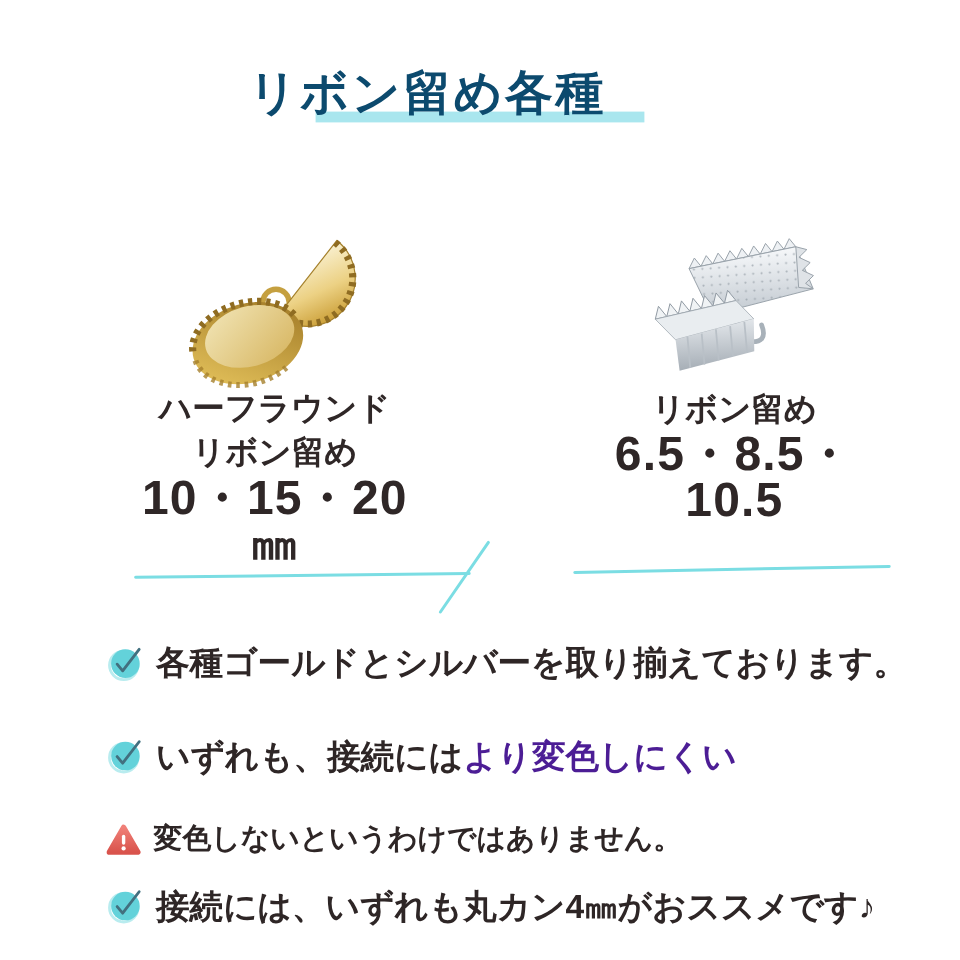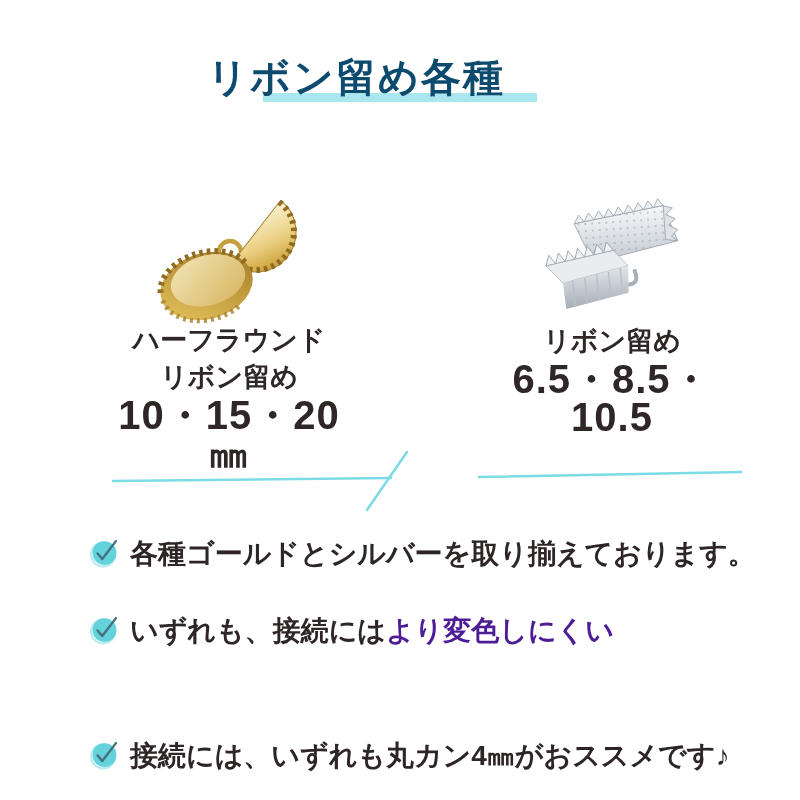--- a/index.html
+++ b/index.html
@@ -129,20 +129,34 @@
     <svg class="check" viewBox="0 0 36 36">
       <circle cx="16.5" cy="19" r="13" fill="none" stroke="#b9ecef" stroke-width="2.5"></circle>
       <circle cx="18" cy="17.5" r="13" fill="#63d2da"></circle>
       <path d="M10.5 18 L15.5 24 L30.5 4.5" fill="none" stroke="#42707f" stroke-width="2.6" stroke-linecap="round" stroke-linejoin="round"></path>
     </svg>
     <div class="note-text">
       <div><span>いずれも、接続には</span><span class="red">より変色しにくい</span></div>
     </div>
   </div>
 
+  <div class="note warning-row">
+    <svg class="warn" viewBox="0 0 34 34">
+      <defs>
+        <linearGradient id="wG" x1="0" y1="0" x2="0" y2="1">
+          <stop offset="0" stop-color="#f08078"></stop>
+            <stop offset="1" stop-color="#d9534c"></stop>
+        </linearGradient>
+      </defs>
+      <path d="M17 5 L30.5 28.5 L3.5 28.5 Z" fill="url(#wG)" stroke="url(#wG)" stroke-width="5" stroke-linejoin="round"></path>
+      <rect x="15.4" y="12" width="3.2" height="9.5" rx="1.6" fill="#ffffff"></rect>
+      <circle cx="17" cy="25" r="2" fill="#ffffff"></circle>
+    </svg>
+    <div class="warning-text">変色しないというわけではありません。</div>
+  </div>
 
   <div class="note note3">
     <svg class="check" viewBox="0 0 36 36">
       <circle cx="16.5" cy="19" r="13" fill="none" stroke="#b9ecef" stroke-width="2.5"></circle>
       <circle cx="18" cy="17.5" r="13" fill="#63d2da"></circle>
       <path d="M10.5 18 L15.5 24 L30.5 4.5" fill="none" stroke="#42707f" stroke-width="2.6" stroke-linecap="round" stroke-linejoin="round"></path>
     </svg>
     <div class="note-text">接続には、いずれも丸カン4㎜がおススメです♪</div>
   </div>
 

